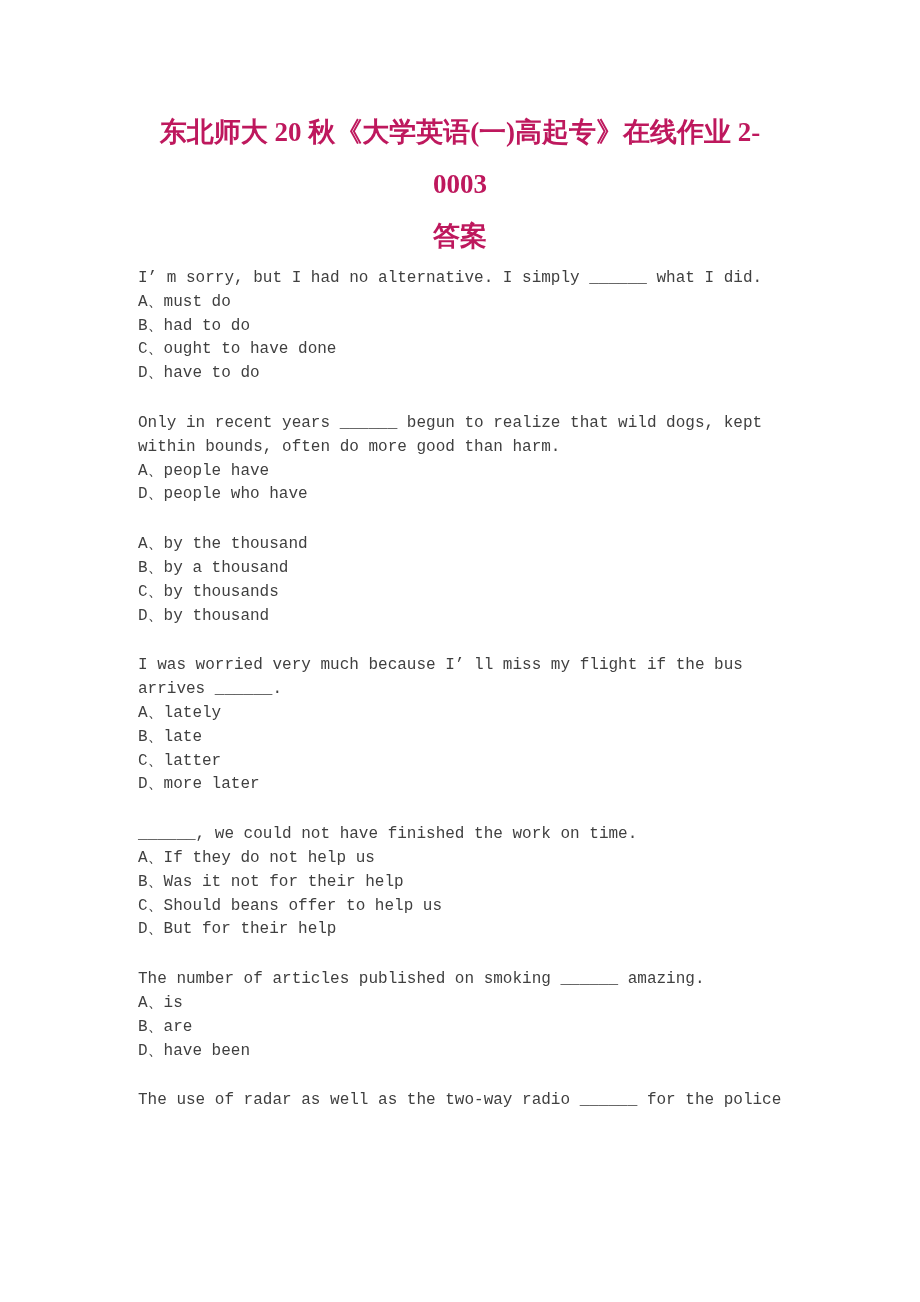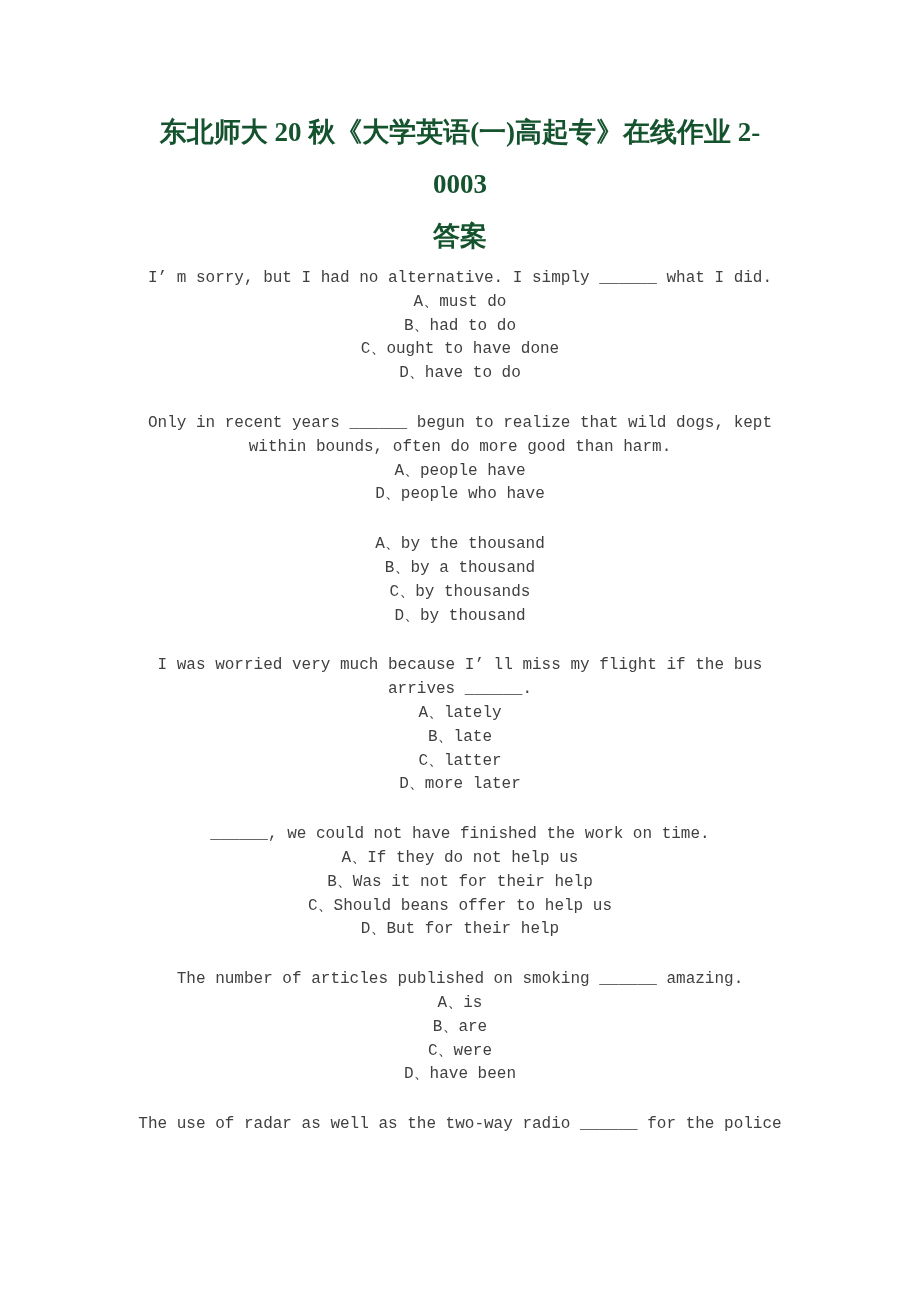--- a/index.html
+++ b/index.html
@@ -26,39 +26,39 @@
     color: #ff0000;
     text-align: center;
   }
   .title-line {
     display: block;
   }
   .questions {
     font-size: 16px;
     line-height: 23.8px;
     color: #404040;
-    text-align: center;
+    text-align: left;
   }
   .question {
     margin: 0 0 26px 0;
   }
   .question:last-child {
     margin-bottom: 0;
   }
   .line {
     margin: 0;
     white-space: pre-wrap;
     word-break: break-word;
   }
 </style>
 </head>
 <body>
 
 <div class="page">
-  <h1 class="doc-title" style="color: #14532d;">
+  <h1 class="doc-title" style="color: #be185d;">
     <span class="title-line">东北师大 20 秋《大学英语(一)高起专》在线作业 2-0003</span>
     <span class="title-line">答案</span>
   </h1>
   <div id="questions" class="questions" style="color: rgb(64, 64, 64);">
       <div class="question">
         <p class="line stem">I’ m sorry, but I had no alternative. I simply ______ what I did.</p>
         <p class="line option">A、must do</p>
         <p class="line option">B、had to do</p>
         <p class="line option">C、ought to have done</p>
         <p class="line option">D、have to do</p>
@@ -85,20 +85,19 @@
         <p class="line stem">______, we could not have finished the work on time.</p>
         <p class="line option">A、If they do not help us</p>
         <p class="line option">B、Was it not for their help</p>
         <p class="line option">C、Should beans offer to help us</p>
         <p class="line option">D、But for their help</p>
       </div>
       <div class="question">
         <p class="line stem">The number of articles published on smoking ______ amazing.</p>
         <p class="line option">A、is</p>
         <p class="line option">B、are</p>
-        <p class="line option">C、were</p>
         <p class="line option">D、have been</p>
       </div>
       <div class="question">
         <p class="line stem">The use of radar as well as the two-way radio ______ for the police</p>
       </div>
     </div>
 </div>
 
 </body></html>

